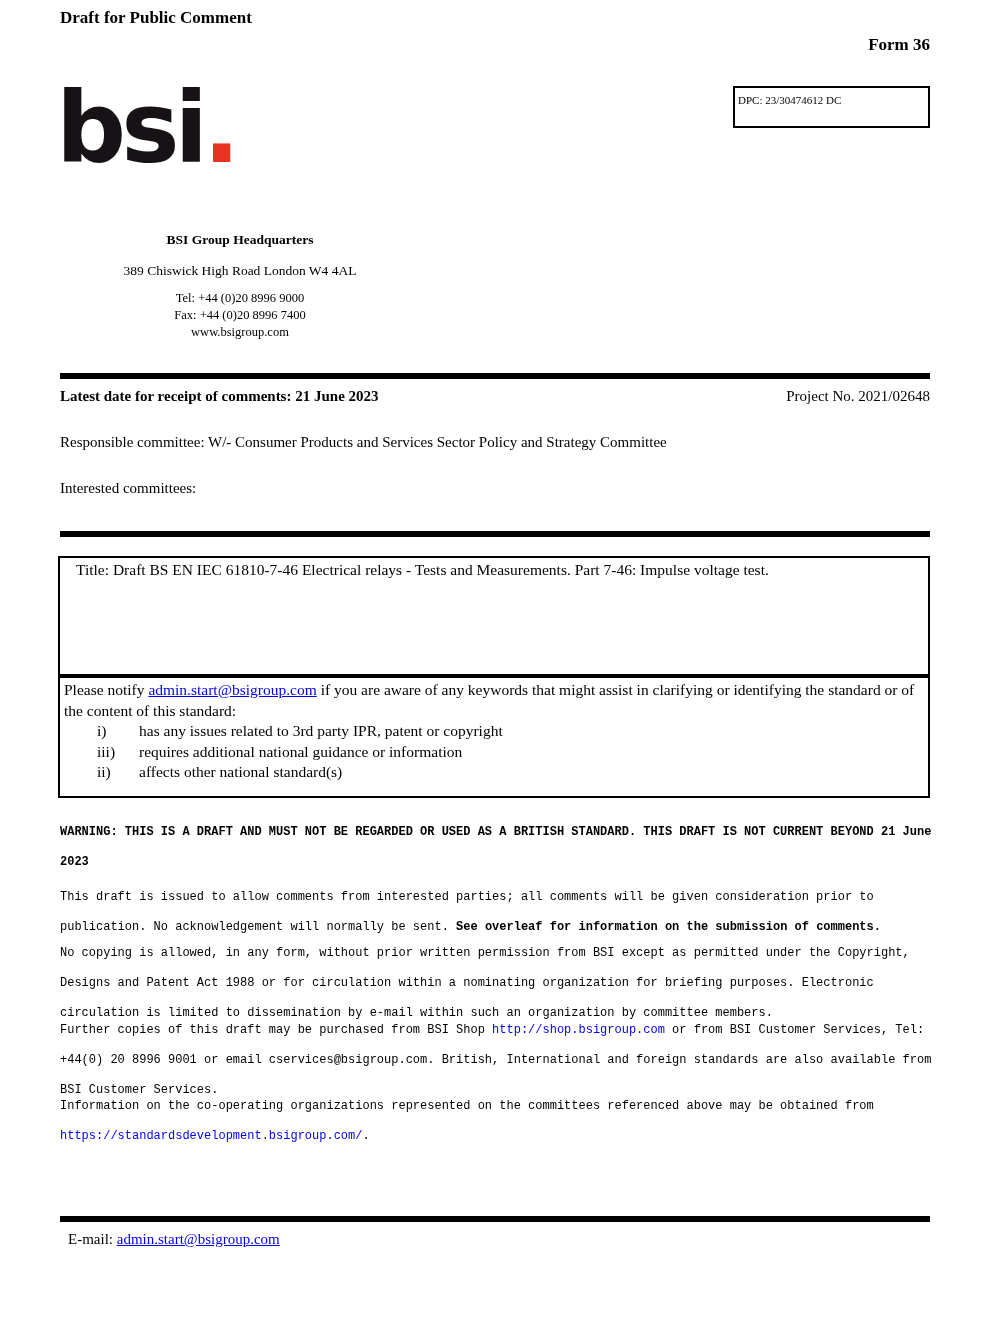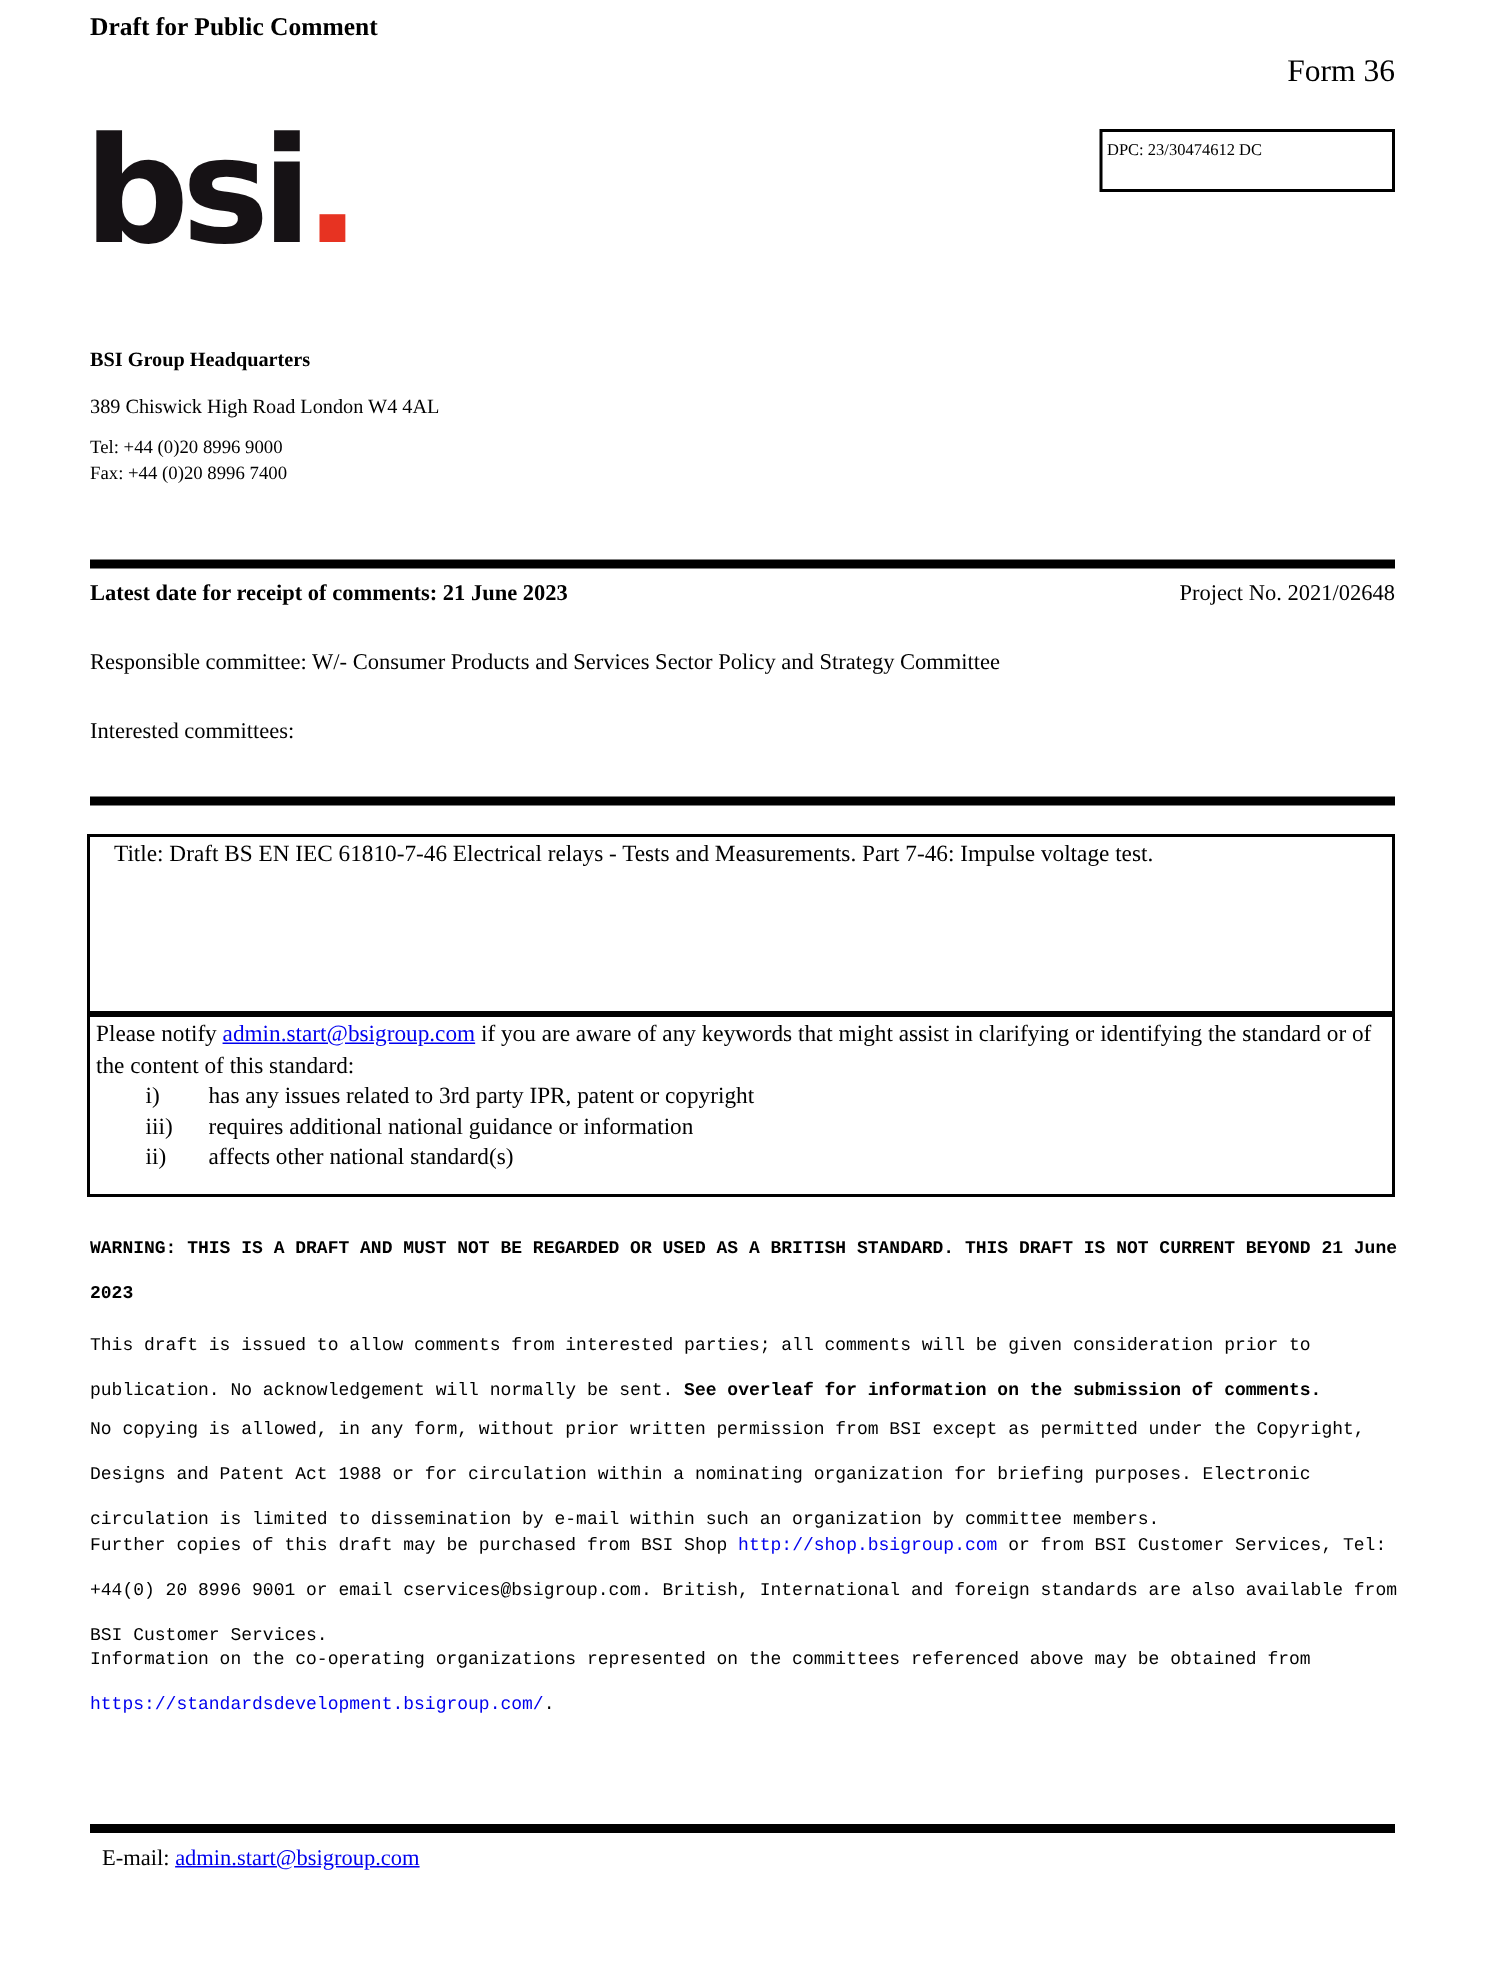--- a/index.html
+++ b/index.html
@@ -5,35 +5,35 @@
   * { margin:0; padding:0; box-sizing:border-box; }
   html,body { background:#fff; }
   body {
     width:990px; height:1320px;
     font-family:"Liberation Serif", serif;
     color:#000;
   }
   .page { position:relative; width:990px; height:1320px; overflow:hidden; background:#fff; }
 
   .draft-title { position:absolute; left:60px; top:8px; font-size:17px; font-weight:bold; }
-  .form-no { position:absolute; right:60px; top:35px; font-size:21px; text-align:center; }
+  .form-no { position:absolute; right:60px; top:35px; font-size:17px; text-align:center;font-weight:bold; }
 
   .dpc-box {
     position:absolute; left:733px; top:86px; width:197px; height:42px;
     border:2px solid #000; font-size:11px; padding:1px 3px; line-height:22px;
   }
 
   .logo {
     position:absolute; left:56px; top:72px; height:120px;
     font-family:"DejaVu Sans", sans-serif; font-weight:bold;
     font-size:98px; line-height:112px; letter-spacing:-5px; color:#161215;
   }
   .logo .dot { color:#e73322; letter-spacing:0; }
 
-  .hq { position:absolute; left:60px; top:232px; width:360px; }
+  .hq { position:absolute; left:60px; top:232px; width:360px;text-align:center; }
   .hq-title { font-size:13.5px; font-weight:bold; margin-bottom:15px; }
   .hq-addr  { font-size:13.5px; margin-bottom:11px; }
   .hq-small { font-size:12.5px; line-height:17px; }
 
   .date-block { position:absolute; right:60px; top:233px; text-align:right; font-size:17px; line-height:25px; }
 
   .rule { position:absolute; left:60px; width:870px; height:6px; background:#000; }
   .rule-1 { top:373px; }
   .rule-2 { top:531px; }
   .rule-3 { top:1216px; }
@@ -81,20 +81,21 @@
     <span>DPC: 23/30474612 DC</span>
   </div>
 
   <div class="logo"><span>bsi</span><span class="dot">.</span></div>
 
   <div class="hq">
     <div class="hq-title">BSI Group Headquarters</div>
     <div class="hq-addr">389 Chiswick High Road London W4 4AL</div>
     <div class="hq-small">Tel: +44 (0)20 8996 9000</div>
     <div class="hq-small">Fax: +44 (0)20 8996 7400</div>
+    <div class="hq-small">www.bsigroup.com</div>
   </div>
 
 
   <div class="rule rule-1"></div>
 
   <div class="latest-row">
     <span class="latest-left">Latest date for receipt of comments: 21 June 2023</span>
     <span>Project No. 2021/02648</span>
   </div>
 

